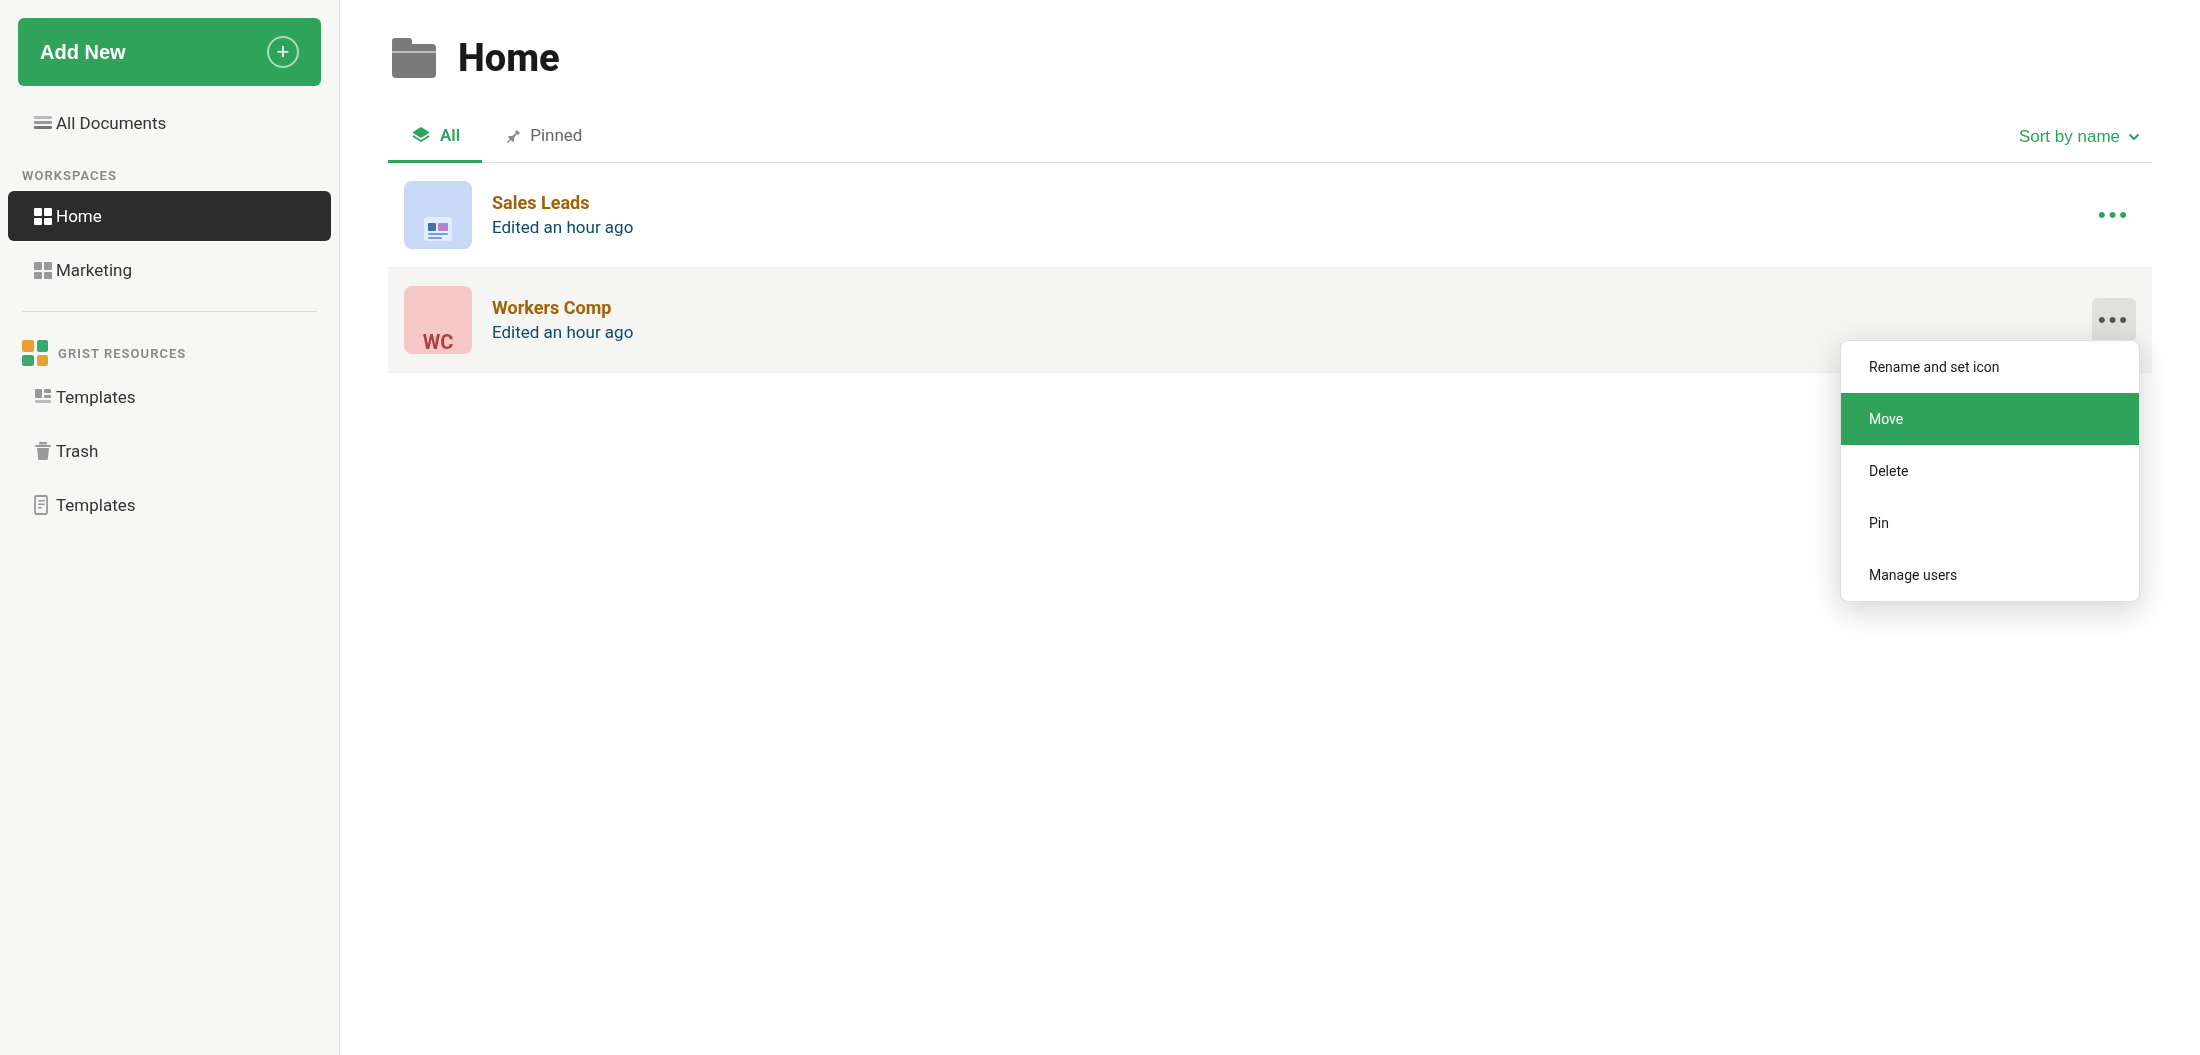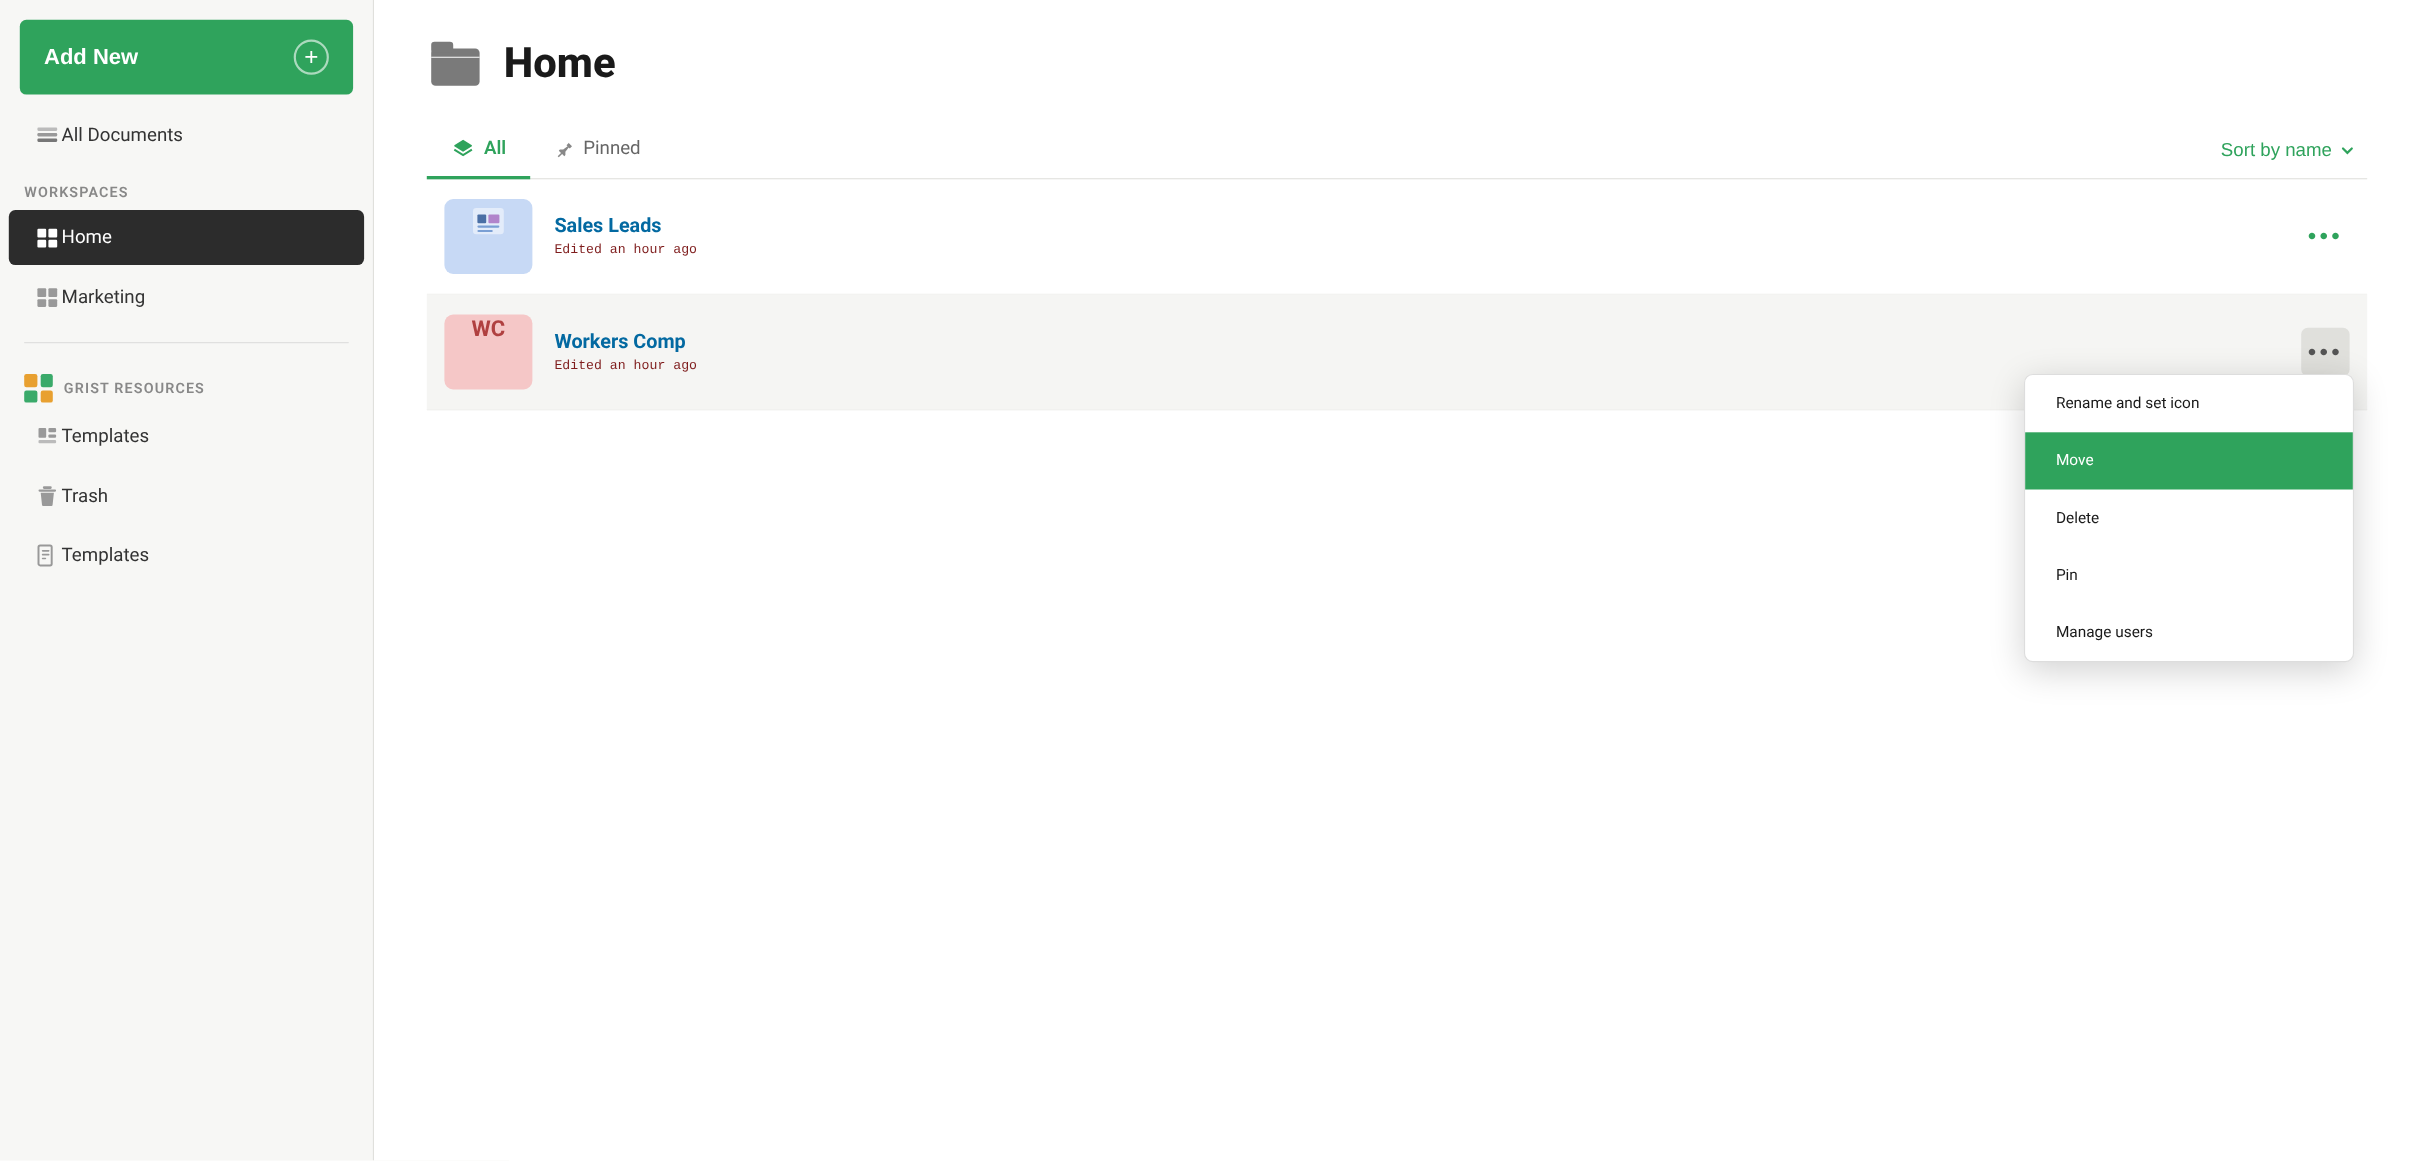--- a/index.html
+++ b/index.html
@@ -203,25 +203,25 @@
       border-bottom: 1px solid #f0f0ee;
       position: relative;
       cursor: pointer;
     }
 
     .doc-item:hover, .doc-item.active {
       background: #f5f5f3;
     }
 
     .doc-thumb {
-      width: 80px;
+      width: 68px;
       height: 68px;
       border-radius: 8px;
       display: flex;
-      align-items: flex-start;
+      align-items: flex-end;
       justify-content: center;
       flex-shrink: 0;
       font-size: 22px;
       font-weight: 700;
       color: white;
     }
 
     .doc-thumb.blue {
       background: #c7d9f5;
     }
@@ -231,28 +231,27 @@
       color: #b04040;
     }
 
     .doc-info {
       flex: 1;
     }
 
     .doc-name {
       font-size: 18px;
       font-weight: 700;
-      color: #0369a1;
+      color: #a16207;
       margin-bottom: 4px;
     }
 
     .doc-meta {
-      font-size: 12px;
-      color: #7f1d1d;
-      font-family: Liberation Mono, monospace;
+      font-size: 17px;
+      color: #0c4a6e;
     }
 
     .doc-menu-btn {
       width: 44px;
       height: 44px;
       display: flex;
       align-items: center;
       justify-content: center;
       border-radius: 6px;
       border: none;

